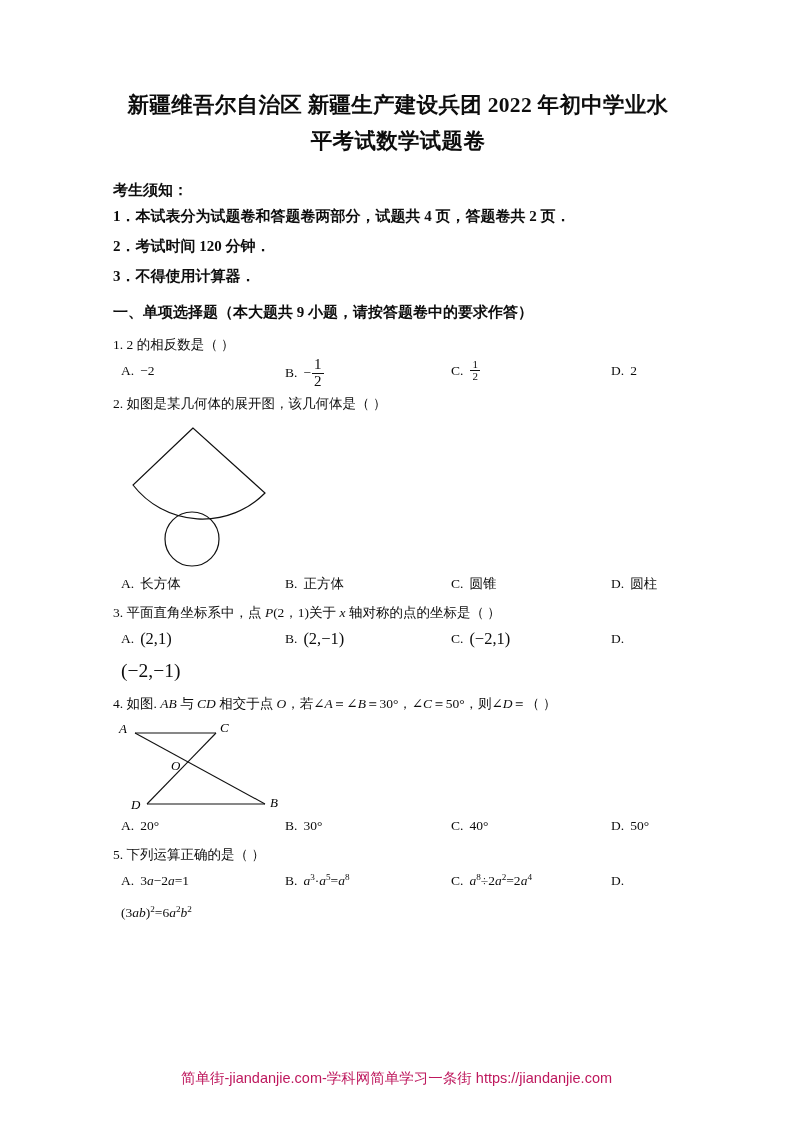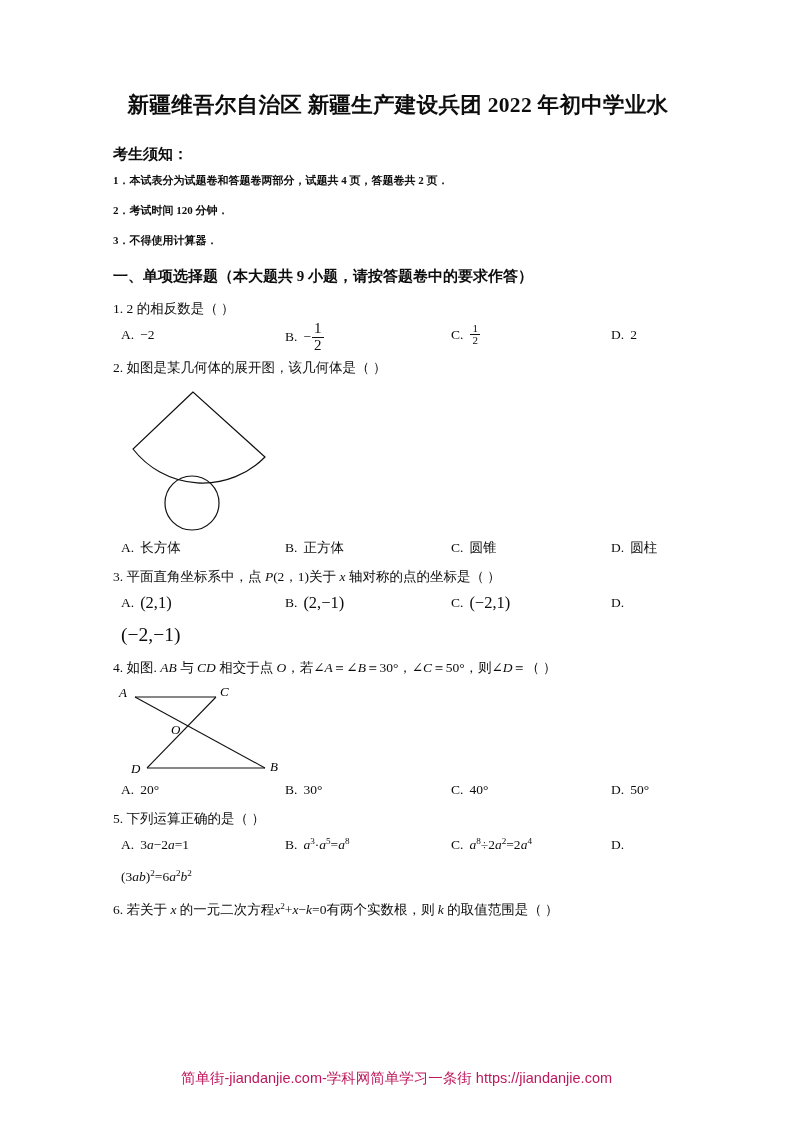--- a/index.html
+++ b/index.html
@@ -39,21 +39,21 @@
   }
 
   
   .notice-head {
     font-size: 15px;
     font-weight: bold;
     margin-top: 20px;
     line-height: 22px;
   }
   .notice-item {
-    font-size: 11px;
+    font-size: 15px;
     font-weight: bold;
     line-height: 30px;
     white-space: nowrap;
   }
 
   
   .section-heading {
     font-size: 15px;
     font-weight: bold;
     line-height: 26px;
@@ -142,20 +142,21 @@
 </style>
 </head>
 <body>
 
 <div class="page">
 
   <div class="content">
 
     <div class="doc-title">
       <div>新疆维吾尔自治区 新疆生产建设兵团 2022 年初中学业水</div>
+      <div>平考试数学试题卷</div>
     </div>
 
     <div class="notice-head">考生须知：</div>
     <div class="notice-item">1．本试表分为试题卷和答题卷两部分，试题共 4 页，答题卷共 2 页．</div>
     <div class="notice-item">2．考试时间 120 分钟．</div>
     <div class="notice-item">3．不得使用计算器．</div>
 
     <div class="section-heading">一、单项选择题（本大题共 9 小题，请按答题卷中的要求作答）</div>
 
     <div class="qline">1. 2 的相反数是（      ）</div>
@@ -262,19 +263,18 @@
       </span>
       <span class="opt opt-c">
         <span class="opt-lbl">C.</span><span><span class="mi">a</span><sup>8</sup>÷2<span class="mi">a</span><sup>2</sup>=2<span class="mi">a</span><sup>4</sup></span>
       </span>
       <span class="opt opt-d">
         <span class="opt-lbl">D.</span>
       </span>
     </div>
     <div class="wrapval">(3<span class="mi">ab</span>)<sup>2</sup>=6<span class="mi">a</span><sup>2</sup><span class="mi">b</span><sup>2</sup></div>
 
-    <div class="qline"><span>6. 若关于 </span><span class="mi">x</span><span> 的一元二次方程</span><span><span class="mi">x</span><sup>2</sup>+<span class="mi">x</span>−<span class="mi">k</span>=0</span><span>有两个实数根，则 </span><span class="mi">k</span><span> 的取值范围是（      ）</span></div>
 
   </div>
 
   <div class="footer">简单街-jiandanjie.com-学科网简单学习一条街 https://jiandanjie.com</div>
 
 </div>
 
 </body></html>

